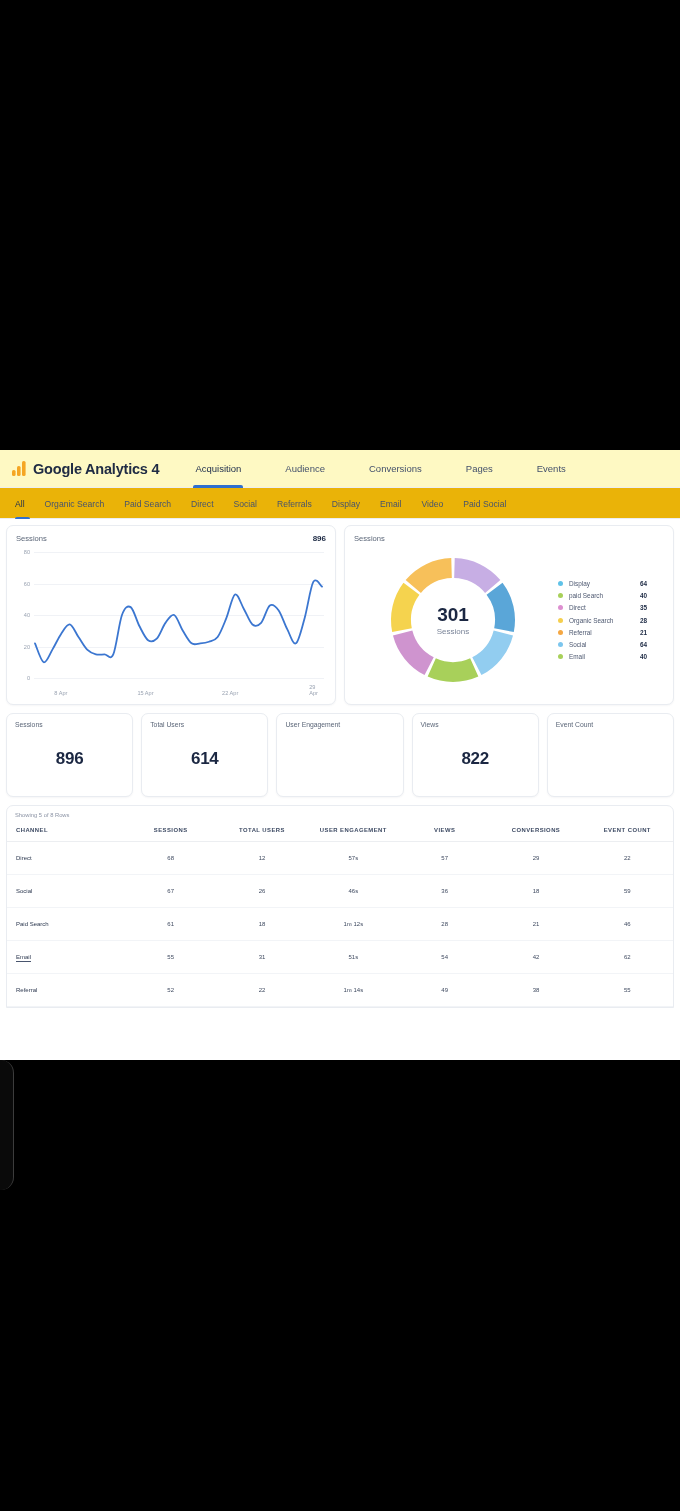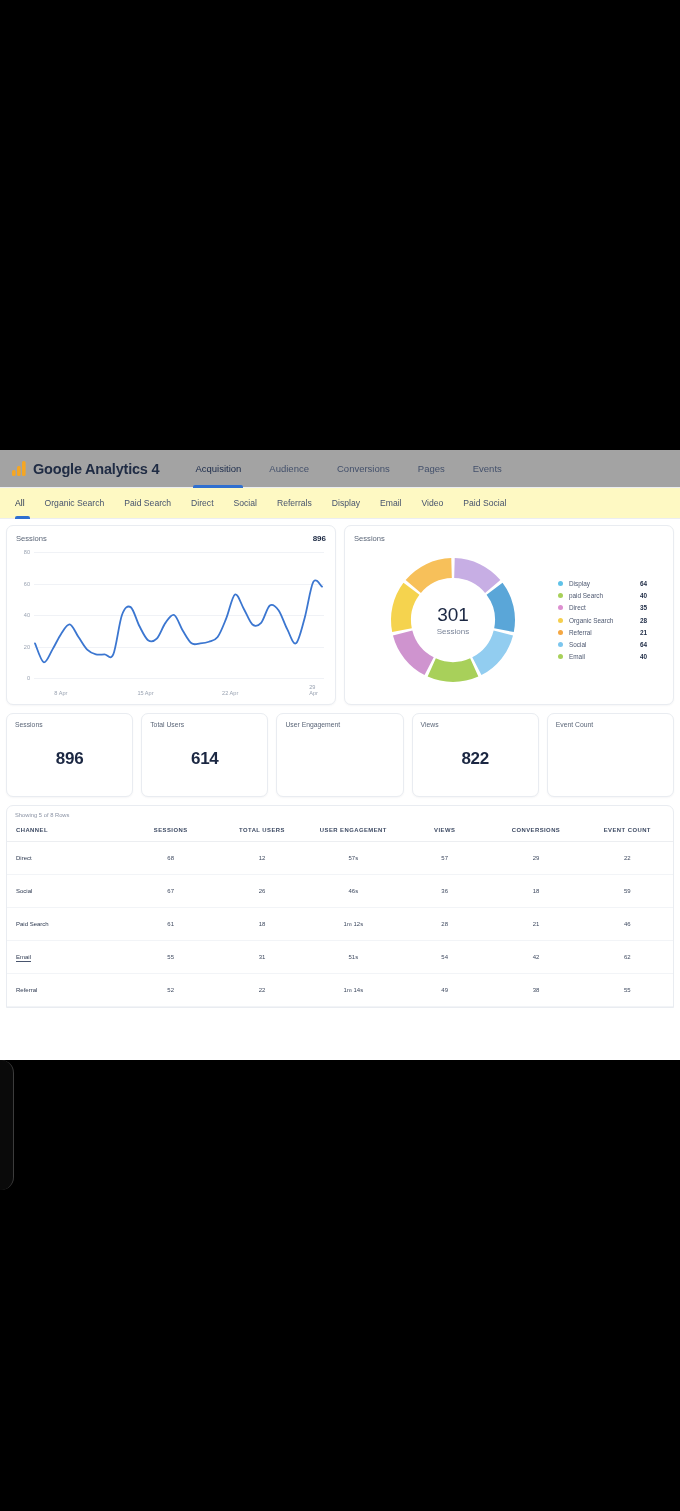--- a/index.html
+++ b/index.html
@@ -15,45 +15,45 @@
     width: 680px; height: 610px;
     background: #ffffff;
     overflow: hidden;
   }
   
   .topnav {
     height: 38px;
     display: flex;
     align-items: center;
     padding: 0 12px;
-    background: #a3a3a3;
+    background: #fef9c3;
     border-bottom: 1px solid #eceef1;
     position: relative;
   }
   .brand { display: flex; align-items: center; gap: 7px; margin-right: 22px; }
   .ga-logo { display: block; }
   .brand-name {
     font-size: 14.5px; font-weight: bold; color: #202c44;
     letter-spacing: -0.2px; white-space: nowrap;
   }
-  .nav-tabs { display: flex; align-items: center; gap: 0px; height: 38px; }
+  .nav-tabs { display: flex; align-items: center; gap: 16px; height: 38px; }
   .nav-tab {
     font-size: 9.5px; color: #43506b; padding: 0 14px;
     height: 38px; display: flex; align-items: center;
     position: relative; white-space: nowrap; cursor: pointer;
   }
   .nav-tab.active { color: #1a2a4a; }
   .nav-tab.active::after {
     content: ""; position: absolute; left: 12px; right: 12px; bottom: 0;
     height: 2.5px; background: #2f6fd0; border-radius: 2px 2px 0 0;
   }
   
   .filterbar {
-    height: 31px; display: flex; align-items: center;
-    padding: 0 10px; background: #fef9c3;
+    height: 31px; display: flex; 
+    padding: 0 10px; background: #eab308;
     border-bottom: 1px solid #eceef1;
   }
   .filter-item {
     font-size: 8.6px; color: #46536d; padding: 0 10px;
     height: 31px; display: flex; align-items: center;
     position: relative; white-space: nowrap; cursor: pointer;
   }
   .filter-item:first-child { padding-left: 5px; }
   .filter-item.active { color: #1f2f4f; }
   .filter-item.active::after {
@@ -78,21 +78,21 @@
   }
   .gridline { position: absolute; left: 18px; right: 2px; height: 1px; background: #f0f2f6; }
   .xtick { position: absolute; font-size: 5.6px; color: #9aa3b2; transform: translateX(-50%); bottom: 0; }
   
   .donut-wrap { display: flex; align-items: center; height: 150px; margin-top: 2px; }
   .donut-holder { position: relative; width: 150px; height: 150px; margin-left: 24px; }
   .donut-center {
     position: absolute; inset: 0; display: flex; flex-direction: column;
     align-items: center; justify-content: center; pointer-events: none;
   }
-  .donut-value { font-size: 19px; font-weight: normal; color: #1b2742; line-height: 1; }
+  .donut-value { font-size: 19px; font-weight: bold; color: #1b2742; line-height: 1; }
   .donut-label { font-size: 8px; color: #7a8498; margin-top: 3px; }
   .legend { margin-left: 30px; display: flex; flex-direction: column; gap: 5.2px; }
   .legend-row { display: flex; align-items: center; font-size: 6.4px; }
   .legend-dot { width: 5px; height: 5px; border-radius: 50%; margin-right: 6px; flex: none; }
   .legend-name { color: #4d5870; width: 62px; white-space: nowrap; }
   .legend-val { color: #1c2943; font-weight: bold; text-align: right; width: 16px; }
   
   .kpis { display: flex; gap: 8px; margin-top: 8px; }
   .kpi {
     flex: 1; height: 84px; border: 1px solid #e9ecf1; border-radius: 7px;

